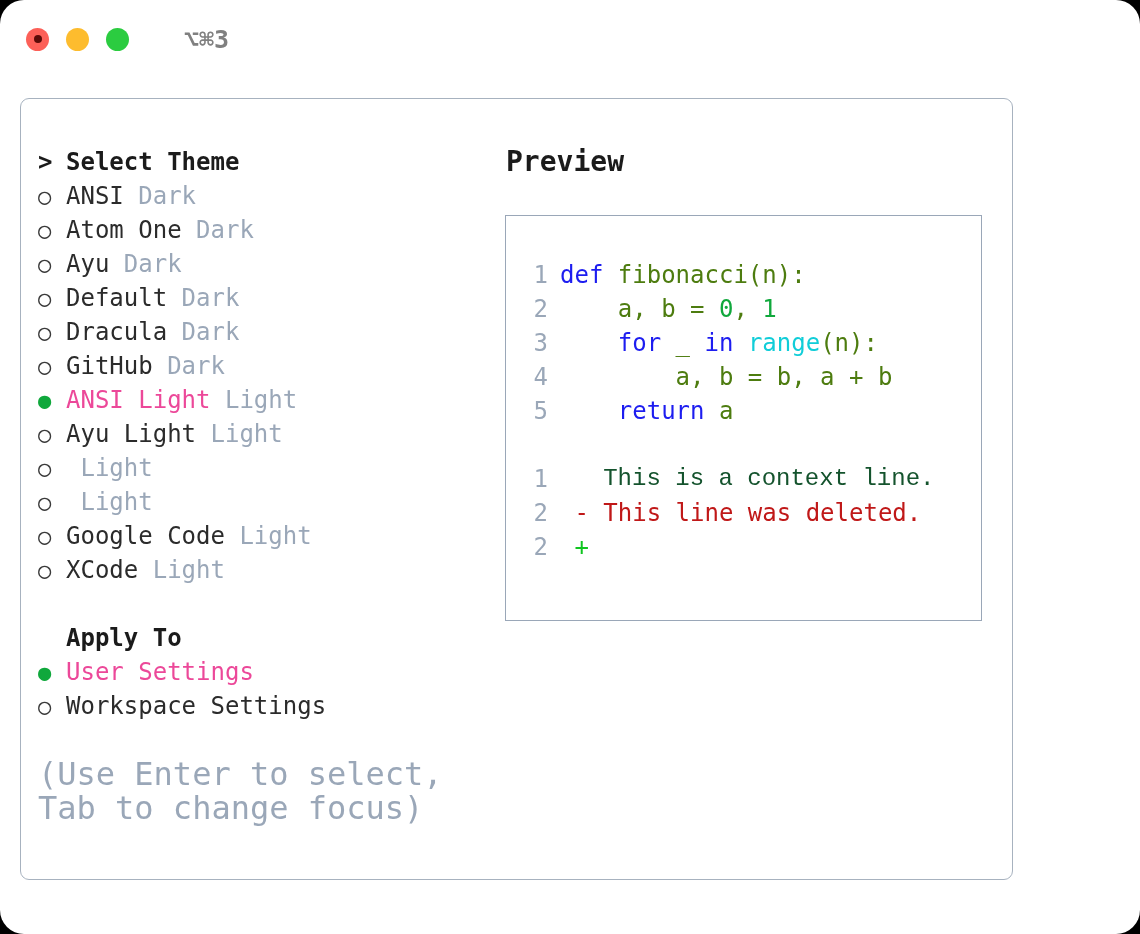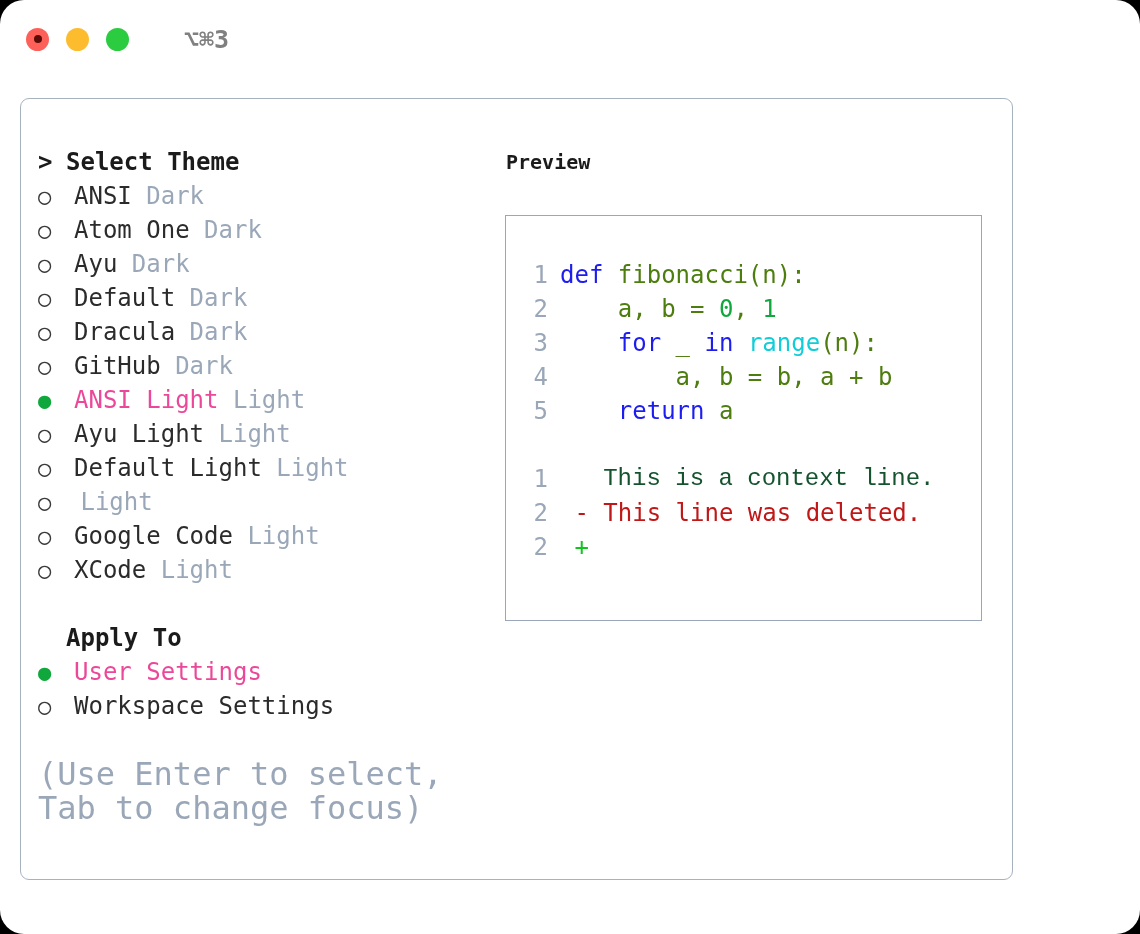--- a/index.html
+++ b/index.html
@@ -113,41 +113,41 @@
     font-size: 24px;
     white-space: pre;
   }
   .bullet {
     width: 28px;
     flex: 0 0 28px;
     color: #3a3a3a;
     font-size: 22px;
   }
   .opt-row.selected .bullet { color: #10a83c; }
-  .opt-label { color: #2b2b2b; margin-left: 8px; }
+  .opt-label { color: #2b2b2b; }
   .opt-row.selected .opt-label { color: #ec4899; }
   .opt-suffix { color: #9aa7b8; }
   .spacer-row { height: 34px; }
   .hint {
     font-size: 32px;
     color: #9aa7b8;
     line-height: 34px;
     width: 420px;
     white-space: pre-wrap;
     word-break: break-word;
   }
 
   
   .right-col {
     flex: 1;
     padding: 46px 0 0 4px;
     box-sizing: border-box;
   }
   .preview-title {
-    font-size: 20px;
+    font-size: 28px;
     font-weight: bold;
     color: #1b1b1b;
     line-height: 34px;
     margin-left: 1px;
   }
   .preview-box {
     margin-top: 36px;
     width: 477px;
     height: 406px;
     border: 1px solid #9aa7b8;
@@ -205,21 +205,21 @@
 
         <div id="theme-list">
             <div class="opt-row"><span class="bullet">○</span><span class="opt-label">ANSI</span><span class="opt-suffix"> Dark</span></div>
             <div class="opt-row"><span class="bullet">○</span><span class="opt-label">Atom One</span><span class="opt-suffix"> Dark</span></div>
             <div class="opt-row"><span class="bullet">○</span><span class="opt-label">Ayu</span><span class="opt-suffix"> Dark</span></div>
             <div class="opt-row"><span class="bullet">○</span><span class="opt-label">Default</span><span class="opt-suffix"> Dark</span></div>
             <div class="opt-row"><span class="bullet">○</span><span class="opt-label">Dracula</span><span class="opt-suffix"> Dark</span></div>
             <div class="opt-row"><span class="bullet">○</span><span class="opt-label">GitHub</span><span class="opt-suffix"> Dark</span></div>
             <div class="opt-row selected"><span class="bullet">●</span><span class="opt-label">ANSI Light</span><span class="opt-suffix"> Light</span></div>
             <div class="opt-row"><span class="bullet">○</span><span class="opt-label">Ayu Light</span><span class="opt-suffix"> Light</span></div>
-            <div class="opt-row"><span class="bullet">○</span><span class="opt-label">Default Light</span><span class="opt-suffix"> Light</span></div>
+            <div class="opt-row"><span class="bullet">○</span><span class="opt-suffix"> Light</span></div>
             <div class="opt-row"><span class="bullet">○</span><span class="opt-suffix"> Light</span></div>
             <div class="opt-row"><span class="bullet">○</span><span class="opt-label">Google Code</span><span class="opt-suffix"> Light</span></div>
             <div class="opt-row"><span class="bullet">○</span><span class="opt-label">XCode</span><span class="opt-suffix"> Light</span></div>
           </div>
 
         <div class="spacer-row"></div>
 
         <div class="section-head">
           <span class="marker"></span>
           <span>Apply To</span>

